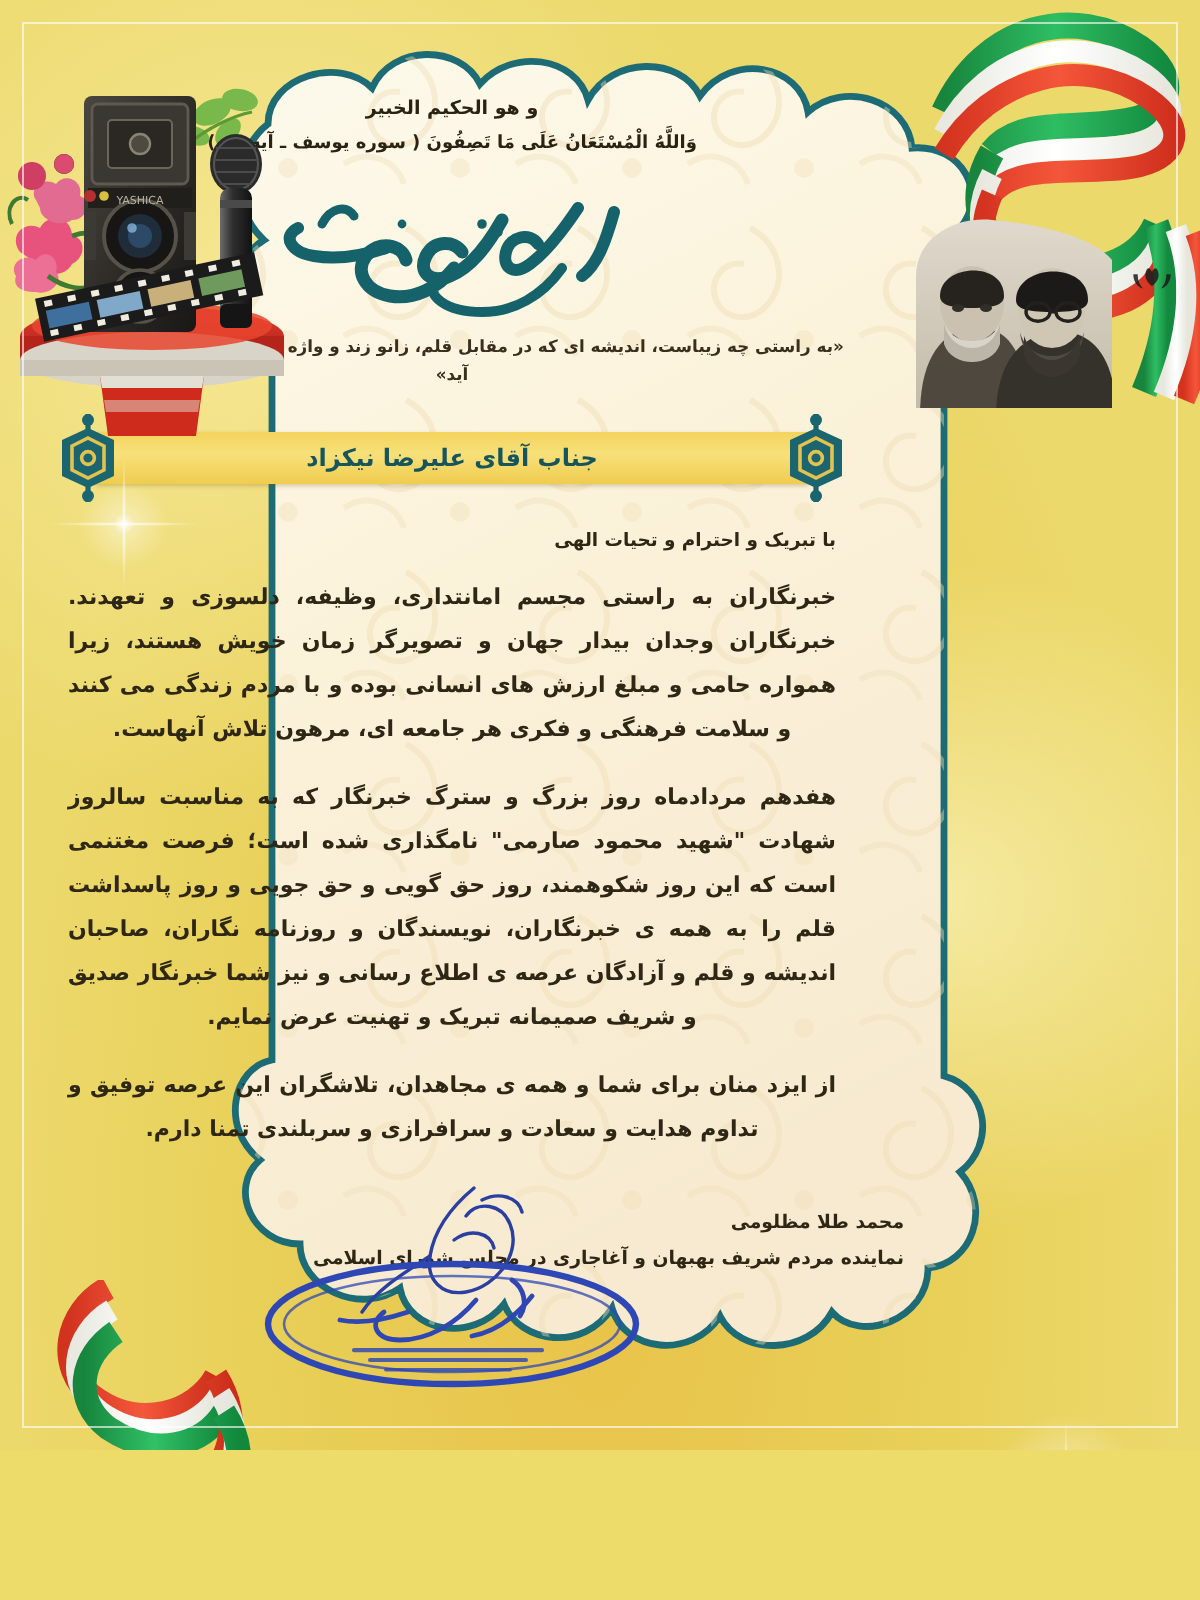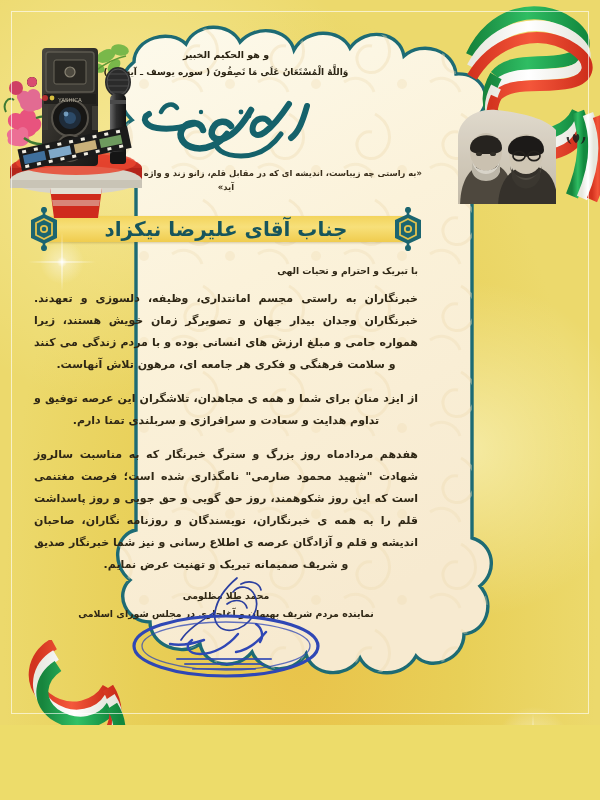--- a/index.html
+++ b/index.html
@@ -57,37 +57,37 @@
 
   
   .name-ribbon{position:relative;margin:14px 22px 0;height:40px;}
   .ribbon-bar{
     position:absolute;left:26px;right:26px;top:7px;height:26px;
     background:linear-gradient(180deg,#f3d45c 0%,#f7e07a 42%,#f0cc4e 100%);
     box-shadow:0 1px 2px rgba(120,90,20,.28);
   }
   .ribbon-bar .nm{
     position:absolute;inset:0;display:flex;align-items:center;justify-content:center;
-    font-size:20px;font-weight:bold;color:#17555c;letter-spacing:.2px;
+    font-size:12px;font-weight:bold;color:#17555c;letter-spacing:.2px;
   }
   .ribbon-cap{position:absolute;top:-3px;width:40px;height:46px;}
   .ribbon-cap.right{right:2px;}
   .ribbon-cap.left{left:2px;}
   .ribbon-cap svg{display:block;}
 
   
   .salutation{margin:16px 34px 0;font-size:9.2px;font-weight:bold;color:#2f2715;text-align:right;}
   .para{
     margin:12px 34px 0;font-size:11px;line-height:2.0;color:#2f2715;font-weight:bold;
     text-align:justify;text-align-last:center;
   }
   .para.last{text-align-last:center;}
 
   
-  .sign{position:relative;margin:14px 0 0;}
+  .sign{position:relative;margin:30px 0 0;text-align:right;}
   .sign .sname{font-size:9.4px;font-weight:bold;color:#2f2715;}
   .sign .srole{margin-top:7px;font-size:9.4px;font-weight:bold;color:#2f2715;}
   .autograph{position:absolute;left:50%;top:-16px;transform:translateX(-50%);pointer-events:none;}
   .stamp{position:absolute;left:50%;top:16px;transform:translateX(-50%);pointer-events:none;}
 
   
   .montage{position:absolute;left:2px;top:22px;width:150px;height:200px;z-index:5;}
   .montage svg{display:block;}
 
   
@@ -289,22 +289,22 @@
           <circle cx="20" cy="42" r="3" fill="#1b6570"></circle>
           <path d="M20,8 L33,14 L33,32 L20,38 L7,32 L7,14 Z" fill="#1b6570"></path>
           <path d="M20,13 L28,17 L28,29 L20,33 L12,29 L12,17 Z" fill="none" stroke="#e3c24e" stroke-width="1.8"></path>
           <circle cx="20" cy="23" r="3.2" fill="none" stroke="#e3c24e" stroke-width="1.8"></circle>
         </svg>
       </div>
     </div>
 
     <div class="salutation">با تبریک و احترام و تحیات الهی</div>
     <div class="para">خبرنگاران به راستی مجسم امانتداری، وظیفه، دلسوزی و تعهدند. خبرنگاران وجدان بیدار جهان و تصویرگر زمان خویش هستند، زیرا همواره حامی و مبلغ ارزش های انسانی بوده و با مردم زندگی می کنند و سلامت فرهنگی و فکری هر جامعه ای، مرهون تلاش آنهاست.</div>
+    <div class="para">هفدهم مردادماه روز بزرگ و سترگ خبرنگار که به مناسبت سالروز شهادت "شهید محمود صارمی" نامگذاری شده است؛ فرصت مغتنمی است که این روز شکوهمند، روز حق گویی و حق جویی و روز پاسداشت قلم را به همه ی خبرنگاران، نویسندگان و روزنامه نگاران، صاحبان اندیشه و قلم و آزادگان عرصه ی اطلاع رسانی و نیز شما خبرنگار صدیق و شریف صمیمانه تبریک و تهنیت عرض نمایم.</div>
     <div class="para last">از ایزد منان برای شما و همه ی مجاهدان، تلاشگران این عرصه توفیق و تداوم هدایت و سعادت و سرافرازی و سربلندی تمنا دارم.</div>
-    <div class="para">هفدهم مردادماه روز بزرگ و سترگ خبرنگار که به مناسبت سالروز شهادت "شهید محمود صارمی" نامگذاری شده است؛ فرصت مغتنمی است که این روز شکوهمند، روز حق گویی و حق جویی و روز پاسداشت قلم را به همه ی خبرنگاران، نویسندگان و روزنامه نگاران، صاحبان اندیشه و قلم و آزادگان عرصه ی اطلاع رسانی و نیز شما خبرنگار صدیق و شریف صمیمانه تبریک و تهنیت عرض نمایم.</div>
 
     <div class="sign">
       <div class="autograph">
         <svg width="170" height="70" viewBox="0 0 170 70">
           <g fill="none" stroke="#2b3fa0" stroke-width="1.7" stroke-linecap="round">
             <path d="M96,4 C84,14 76,26 74,38 C72,50 80,58 92,56 C108,53 120,36 114,22 C110,12 98,10 92,18"></path>
             <path d="M74,38 C62,46 48,54 40,66"></path>
             <path d="M100,10 C108,6 118,8 120,16"></path>
             <path d="M86,30 C94,24 104,26 106,34"></path>
           </g>

